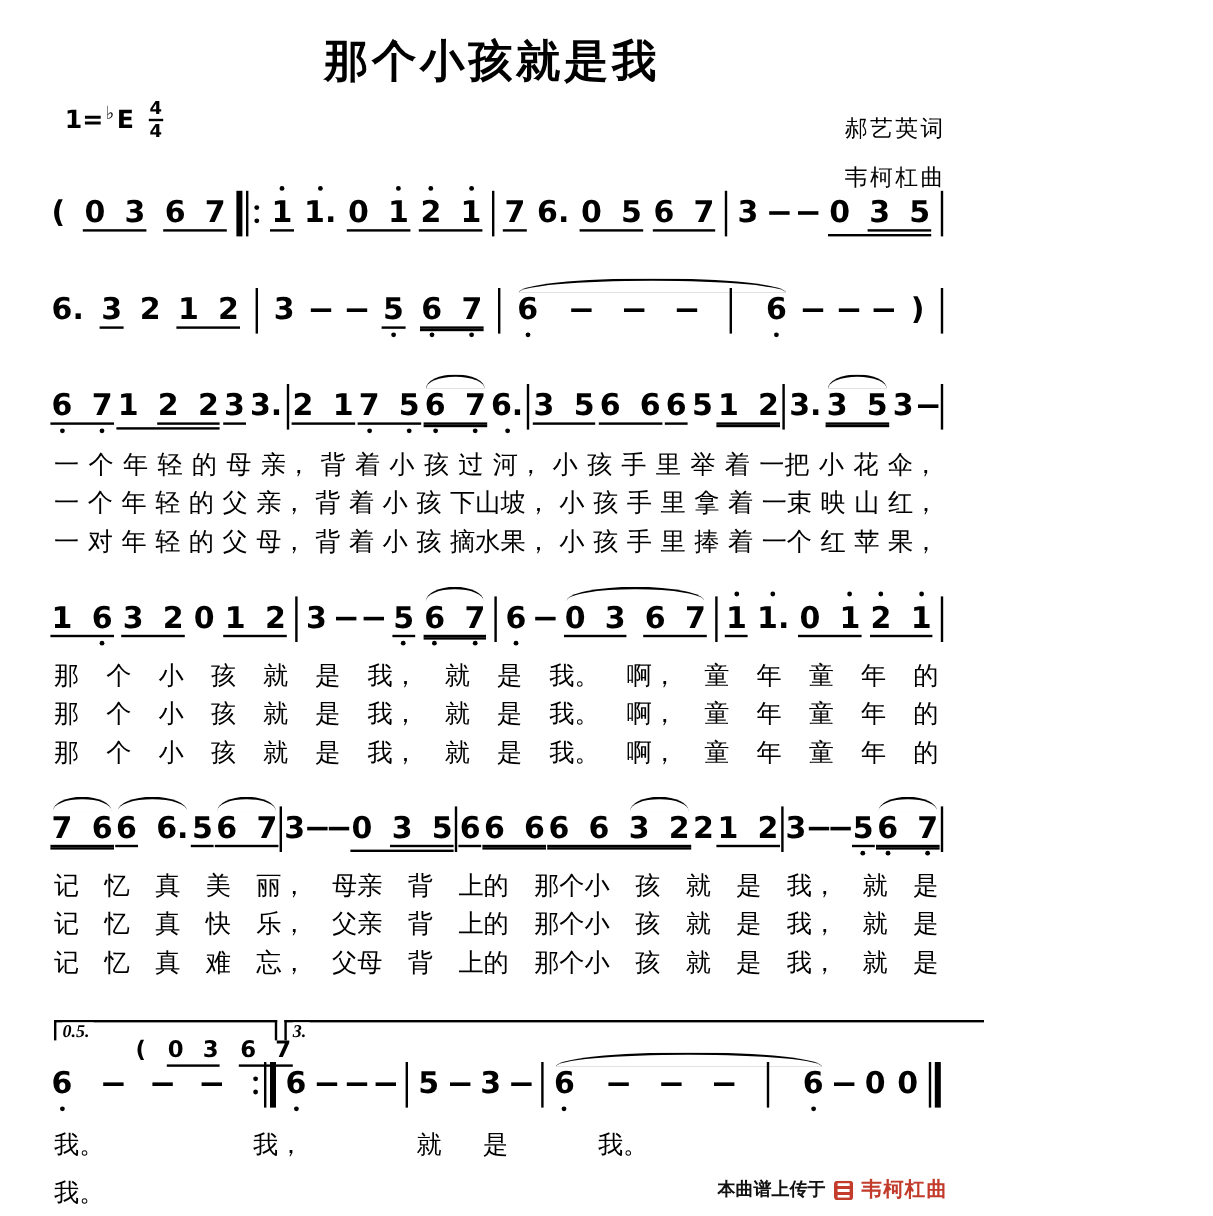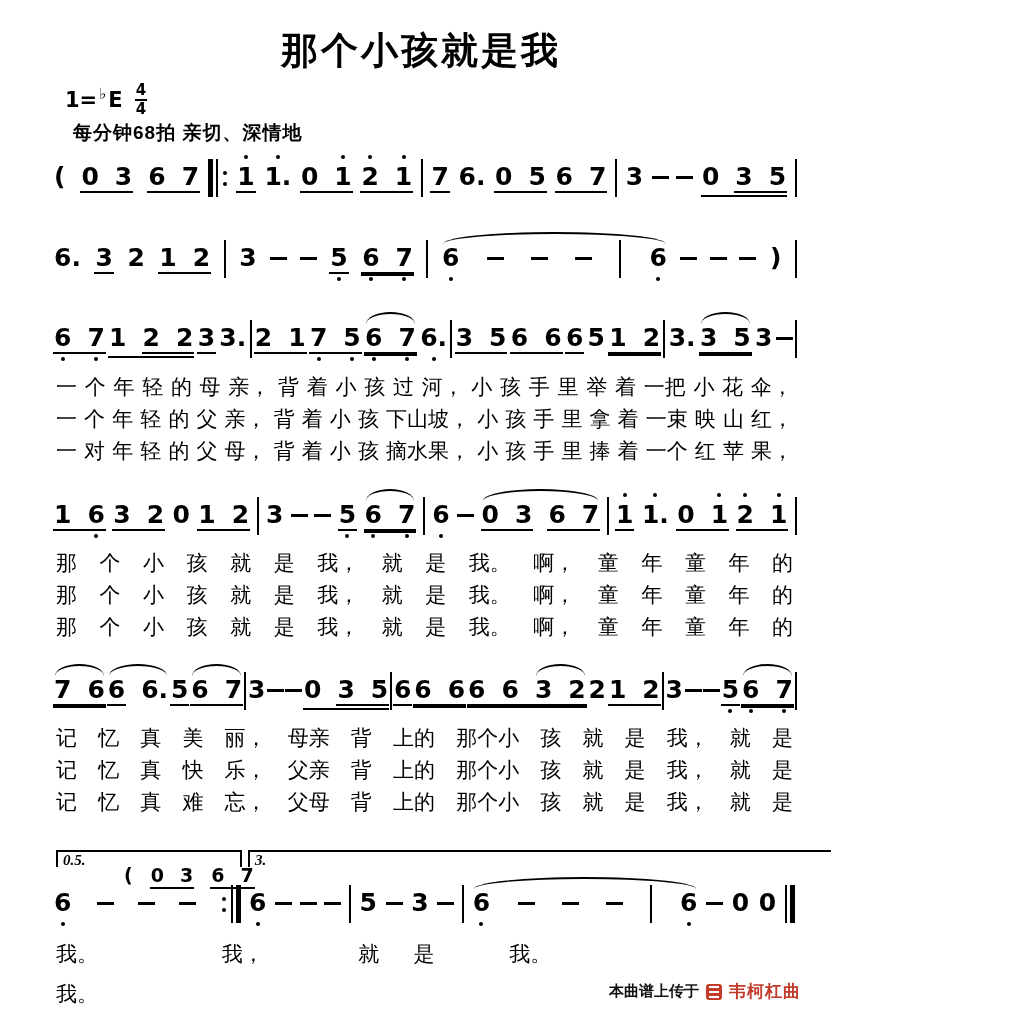--- a/index.html
+++ b/index.html
@@ -1,17 +1,17 @@
 <!DOCTYPE html>
 <html style="--red: #c23b2b;"><head>
 <meta charset="utf-8">
 <style>
   html,body{margin:0;padding:0;background:#fff;}
   #page{position:relative;width:820px;height:1013px;background:#ffffff;overflow:hidden;
-        font-family:"Liberation Serif",serif;color:#000;margin-left:11px;}
+        font-family:"Liberation Serif",serif;color:#000;}
   i{font-style:normal;}
 
   
   .title{position:absolute;top:26px;left:0;width:100%;text-align:center;
          font-size:37px;font-weight:bold;letter-spacing:3px;}
   .keysig{position:absolute;left:54px;top:82px;display:flex;align-items:center;gap:2px;
           font-family:"DejaVu Sans",sans-serif;font-weight:bold;font-size:21px;}
   .keysig .flat{font-size:15px;position:relative;top:-6px;font-family:"DejaVu Serif",serif;}
   .frac{display:inline-flex;flex-direction:column;align-items:center;margin-left:10px;
         font-size:15px;line-height:1.15;}
@@ -83,22 +83,25 @@
   <div class="keysig">
     <span>1=</span>
       <span class="flat">♭</span>
       <span>E</span>
     <span class="frac">
       <span class="num">4</span>
       <span>4</span>
     </span>
   </div>
 
-  <div class="tempo">每分钟68拍  亲切、深情地</div>
-
+
+  <div class="credits">
+    <div>郝艺英词</div>
+    <div>韦柯杠曲</div>
+  </div>
 
   <div class="volta" id="volta1">
     <span>0.5.</span>
   </div>
   <div class="volta" id="volta2">
     <span>3.</span>
   </div>
 
   <div class="watermark">
     <span class="wm-prefix">本曲谱上传于</span>

